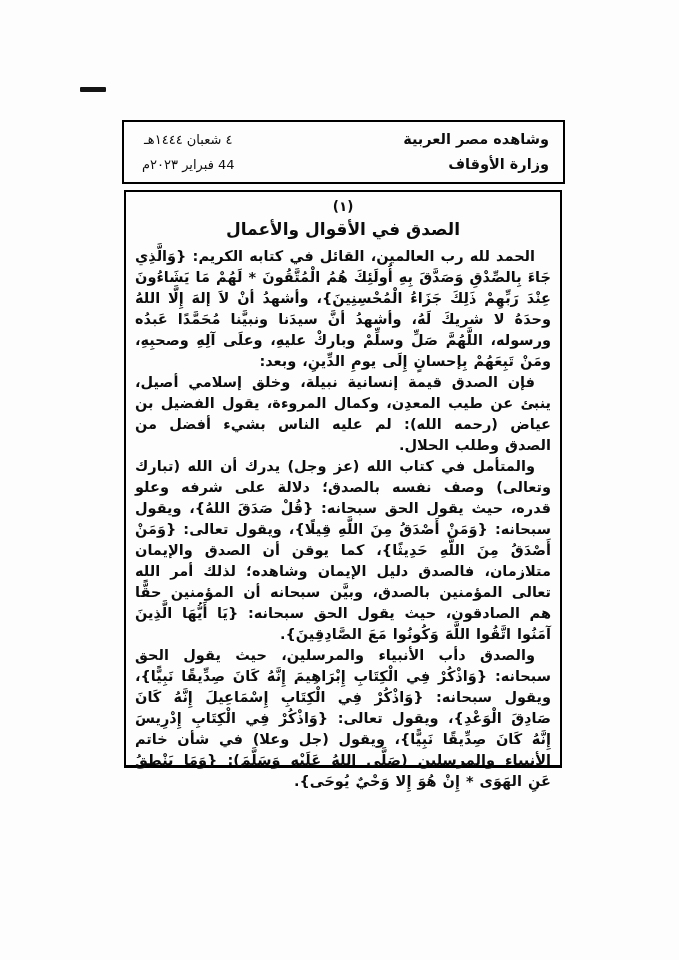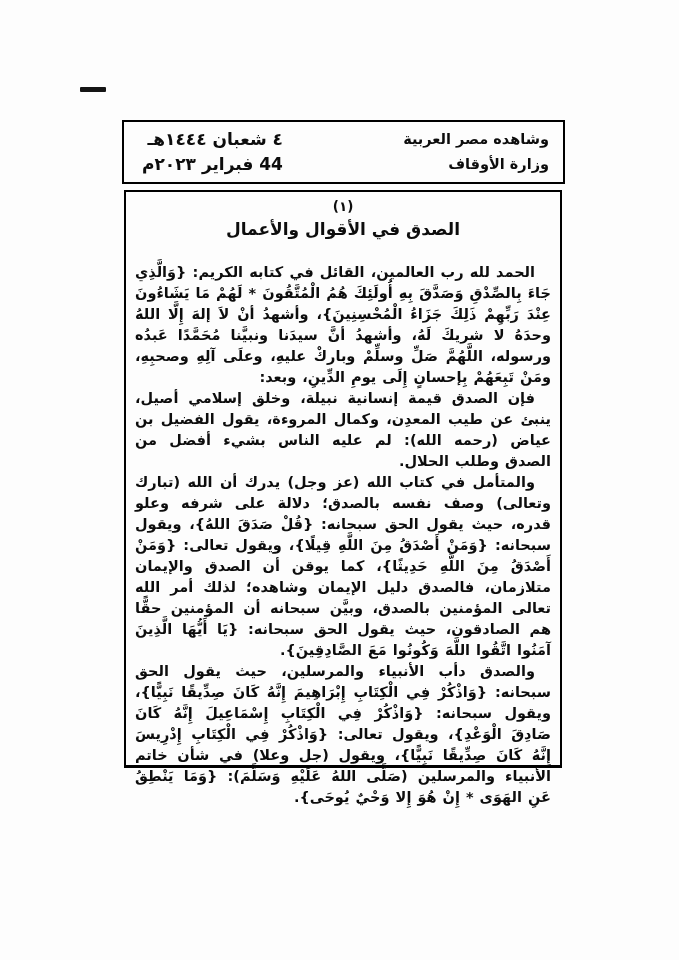--- a/index.html
+++ b/index.html
@@ -43,22 +43,23 @@
   }
   .org-block {
     text-align: right;
     font-weight: bold;
     font-size: 14.5px;
     line-height: 25px;
     direction: rtl;
     white-space: nowrap;
   }
   .date-block {
-    font-weight: bold;
-    font-size: 17px;
+    text-align: center;
+    font-weight: normal;
+    font-size: 13px;
     line-height: 25px;
     direction: rtl;
     white-space: nowrap;
   }
   
   .content-frame {
     position: absolute;
     left: 124px;
     top: 190px;
     width: 438px;
@@ -74,21 +75,21 @@
     font-weight: bold;
     font-size: 13.5px;
     line-height: 19px;
     direction: ltr;
   }
   .doc-title {
     text-align: center;
     font-weight: bold;
     font-size: 17px;
     line-height: 26px;
-    margin-bottom: 20px;
+    margin-bottom: 4px;
   }
   .body-text p {
     direction: rtl;
     text-align: justify;
     font-weight: bold;
     font-size: 14.5px;
     line-height: 21px;
     text-indent: 16px;
     word-spacing: 1px;
   }

